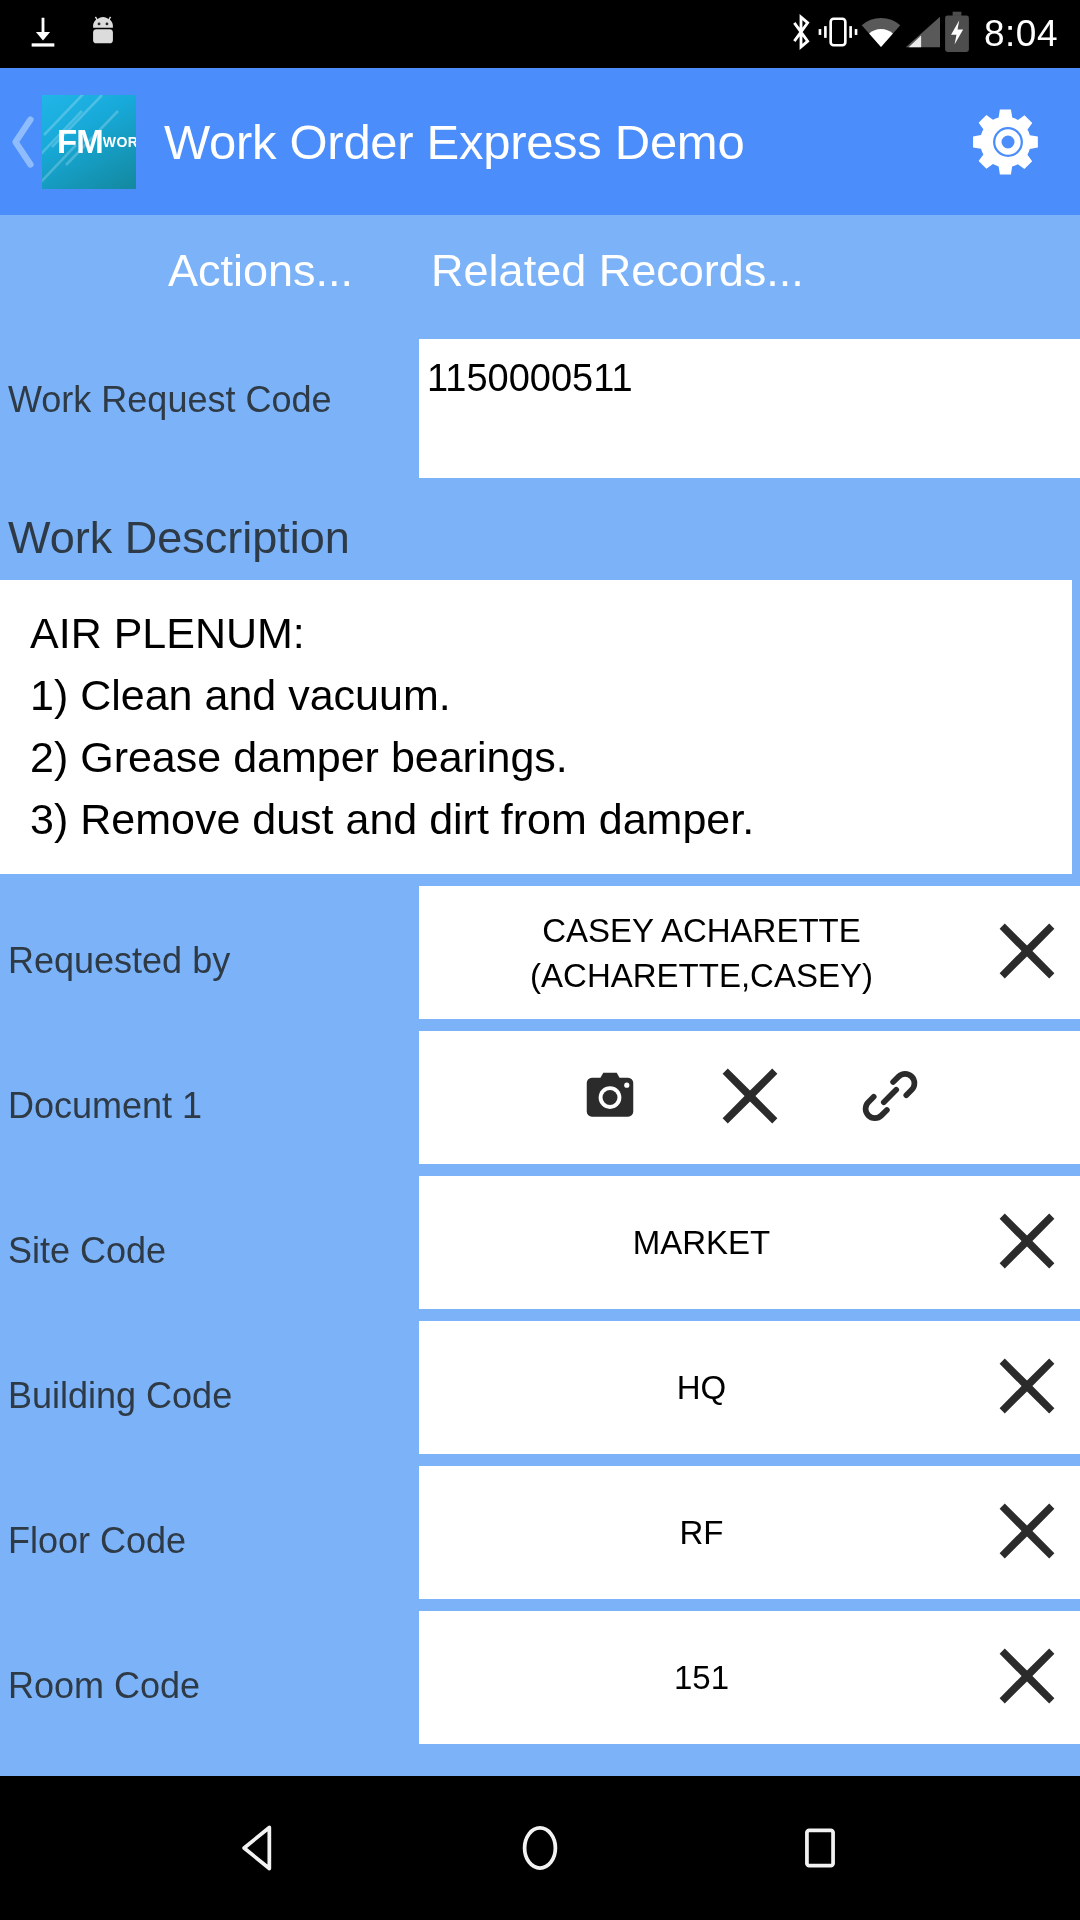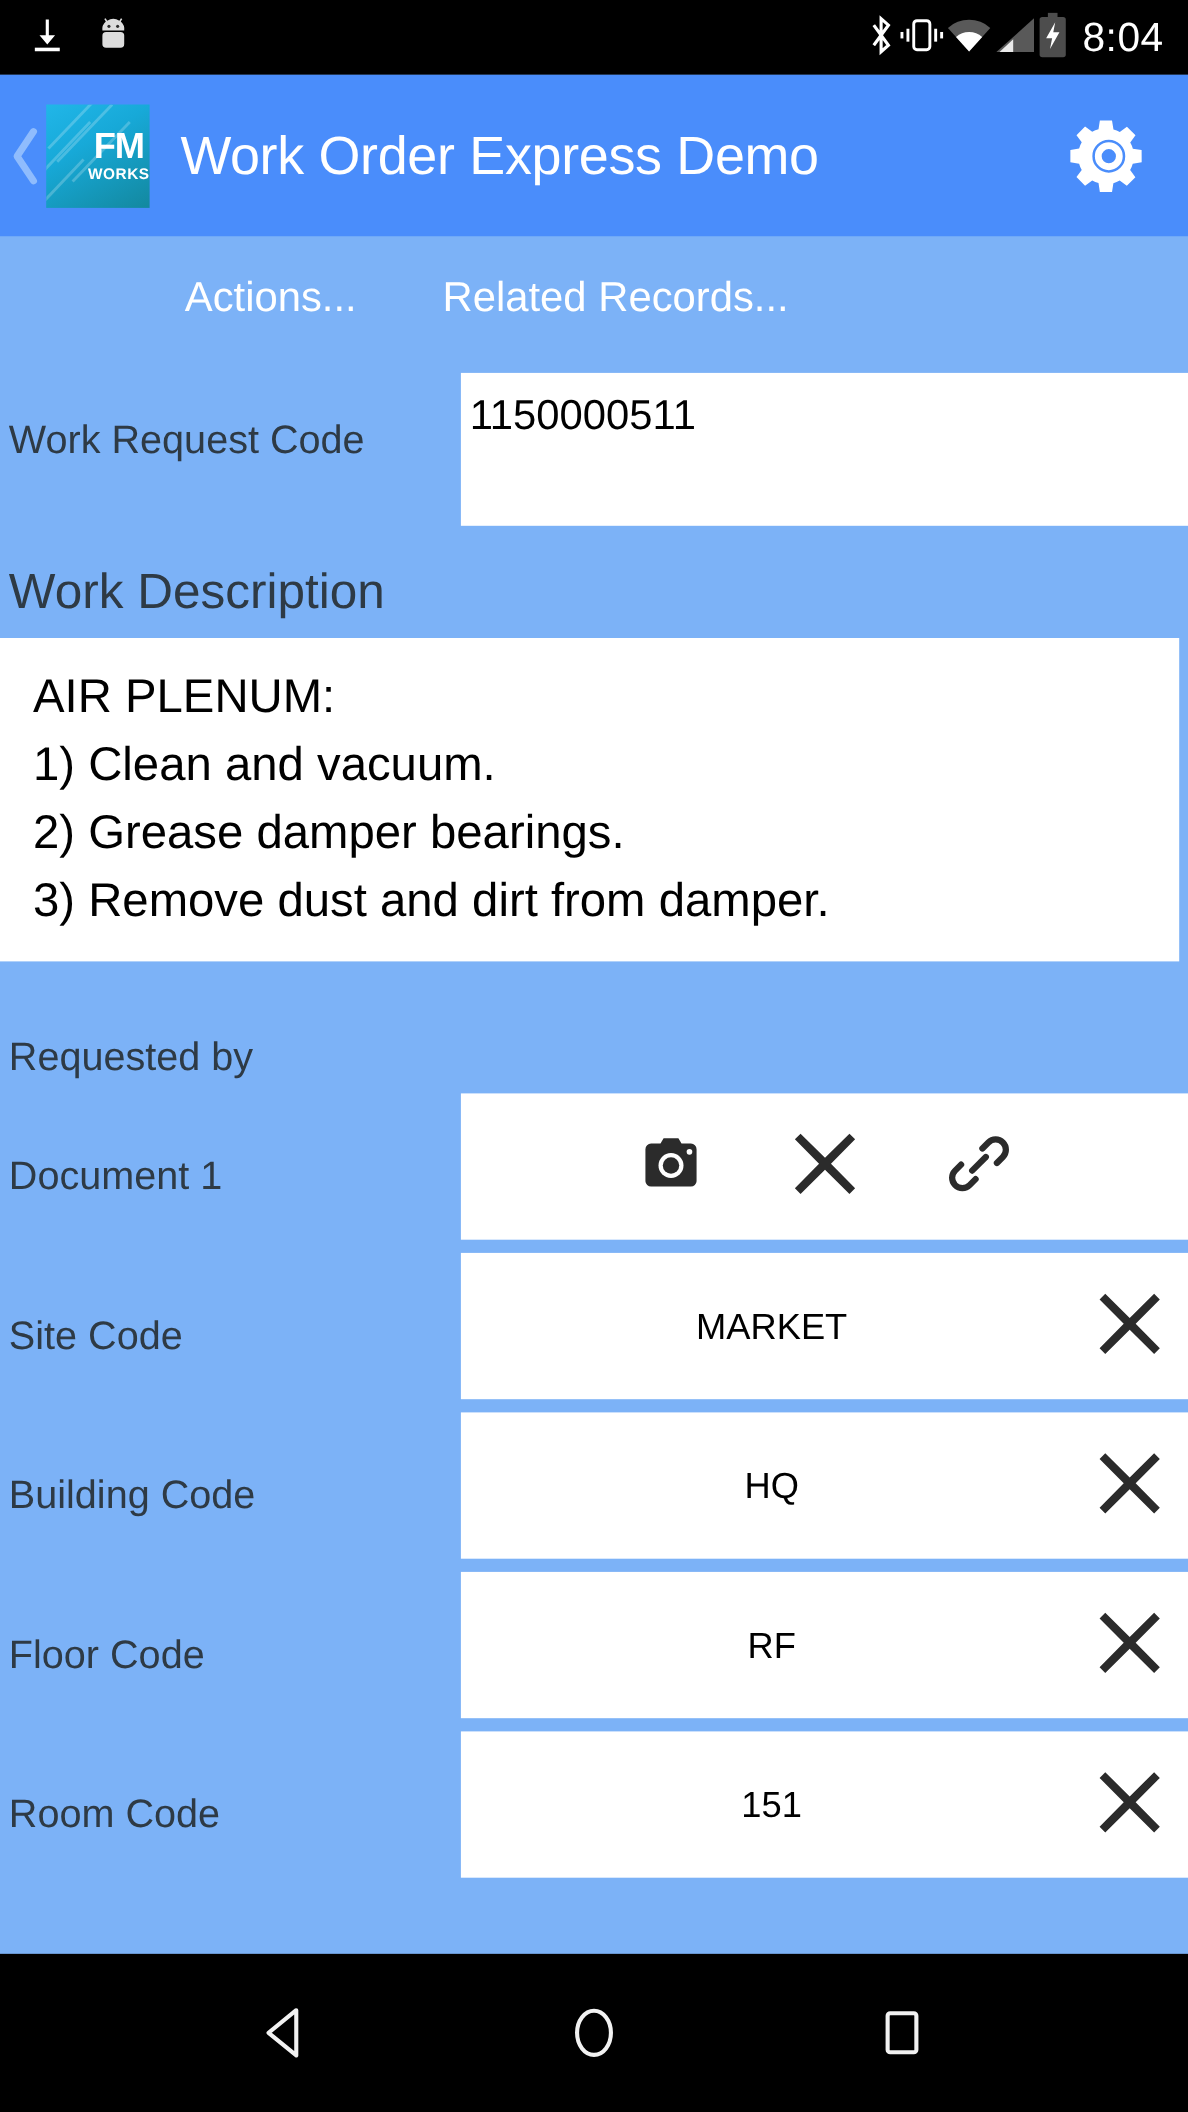--- a/index.html
+++ b/index.html
@@ -24,36 +24,36 @@
   
   .appbar {
     flex:0 0 147px; background:#4a8dfb;
     display:flex; align-items:center; padding:0 26px 0 6px; position:relative;
   }
   .back-chevron { width:34px; display:flex; align-items:center; justify-content:center; }
   .logo {
     width:94px; height:94px; margin-left:2px; flex:0 0 94px;
     background:linear-gradient(150deg,#21b6e8 0%,#17a9d8 38%,#13889f 100%);
     position:relative; overflow:hidden;
-    display:flex; flex-direction:column; align-items:center; justify-content:center;padding-left:38px;
+    display:flex; align-items:center; justify-content:center;padding-left:38px;
   }
   .logo .streaks { position:absolute; inset:0; }
   .logo-fm { color:#fff; font-weight:bold; font-size:33px; line-height:32px; letter-spacing:-1px; position:relative; z-index:2; }
   .logo-works { color:#fff; font-weight:bold; font-size:14px; line-height:18px; letter-spacing:.5px; position:relative; z-index:2; }
   .appbar-title {
     color:#fff; font-size:49px; margin-left:28px; white-space:nowrap;
     font-weight:normal; letter-spacing:-.3px;
   }
   .gear-btn { margin-left:auto; width:92px; height:92px; display:flex; align-items:center; justify-content:center; }
 
   
   .content { flex:1 1 auto; background:#7cb2f7; position:relative; overflow:hidden; }
 
   .tabrow { display:flex; align-items:center; height:112px; padding-left:168px; }
-  .tab { color:#ffffff; font-size:38px; white-space:nowrap; }
+  .tab { color:#ffffff; font-size:45px; white-space:nowrap; }
   .tab.related { margin-left:78px; }
 
   .row { display:flex; align-items:flex-start; }
 
   .label {
     color:#2e3a45; font-size:36px; padding-left:8px; padding-top:0;
     flex:0 0 419px; white-space:nowrap;
   }
 
   .field {
@@ -199,20 +199,31 @@
       <div class="wd-box">
         <div class="wd-text">AIR PLENUM:
 1) Clean and vacuum.
 2) Grease damper bearings.
 3) Remove dust and dirt from damper.</div>
       </div>
     </div>
 
     <div class="row vrow">
       <div class="label">Requested by</div>
+      <div class="field">
+        <div class="vval">
+          <div>CASEY ACHARETTE</div>
+          <div>(ACHARETTE,CASEY)</div>
+        </div>
+        <span class="clear-x">
+          <svg width="62" height="62" viewBox="0 0 24 24" fill="#2b2b2b">
+            <path d="M3.4 1.4 L12 9.9 L20.6 1.4 L22.6 3.4 L14.1 12 L22.6 20.6 L20.6 22.6 L12 14.1 L3.4 22.6 L1.4 20.6 L9.9 12 L1.4 3.4 Z"></path>
+          </svg>
+        </span>
+      </div>
     </div>
 
     <div class="row vrow docrow">
       <div class="label">Document 1</div>
       <div class="field">
         <span>
           <svg width="62" height="62" viewBox="0 0 24 24" fill="#2b2b2b">
             <path d="M9.4 3h5.2l1.1 1.9H19A2 2 0 0 1 21 6.9v11.2A2 2 0 0 1 19 20H5a2 2 0 0 1-2-1.9V6.9A2 2 0 0 1 5 4.9h3.3L9.4 3z"></path>
             <circle cx="12" cy="12.6" r="4.4" fill="#fff"></circle>
               <circle cx="12" cy="12.6" r="2.9" fill="#2b2b2b"></circle>

